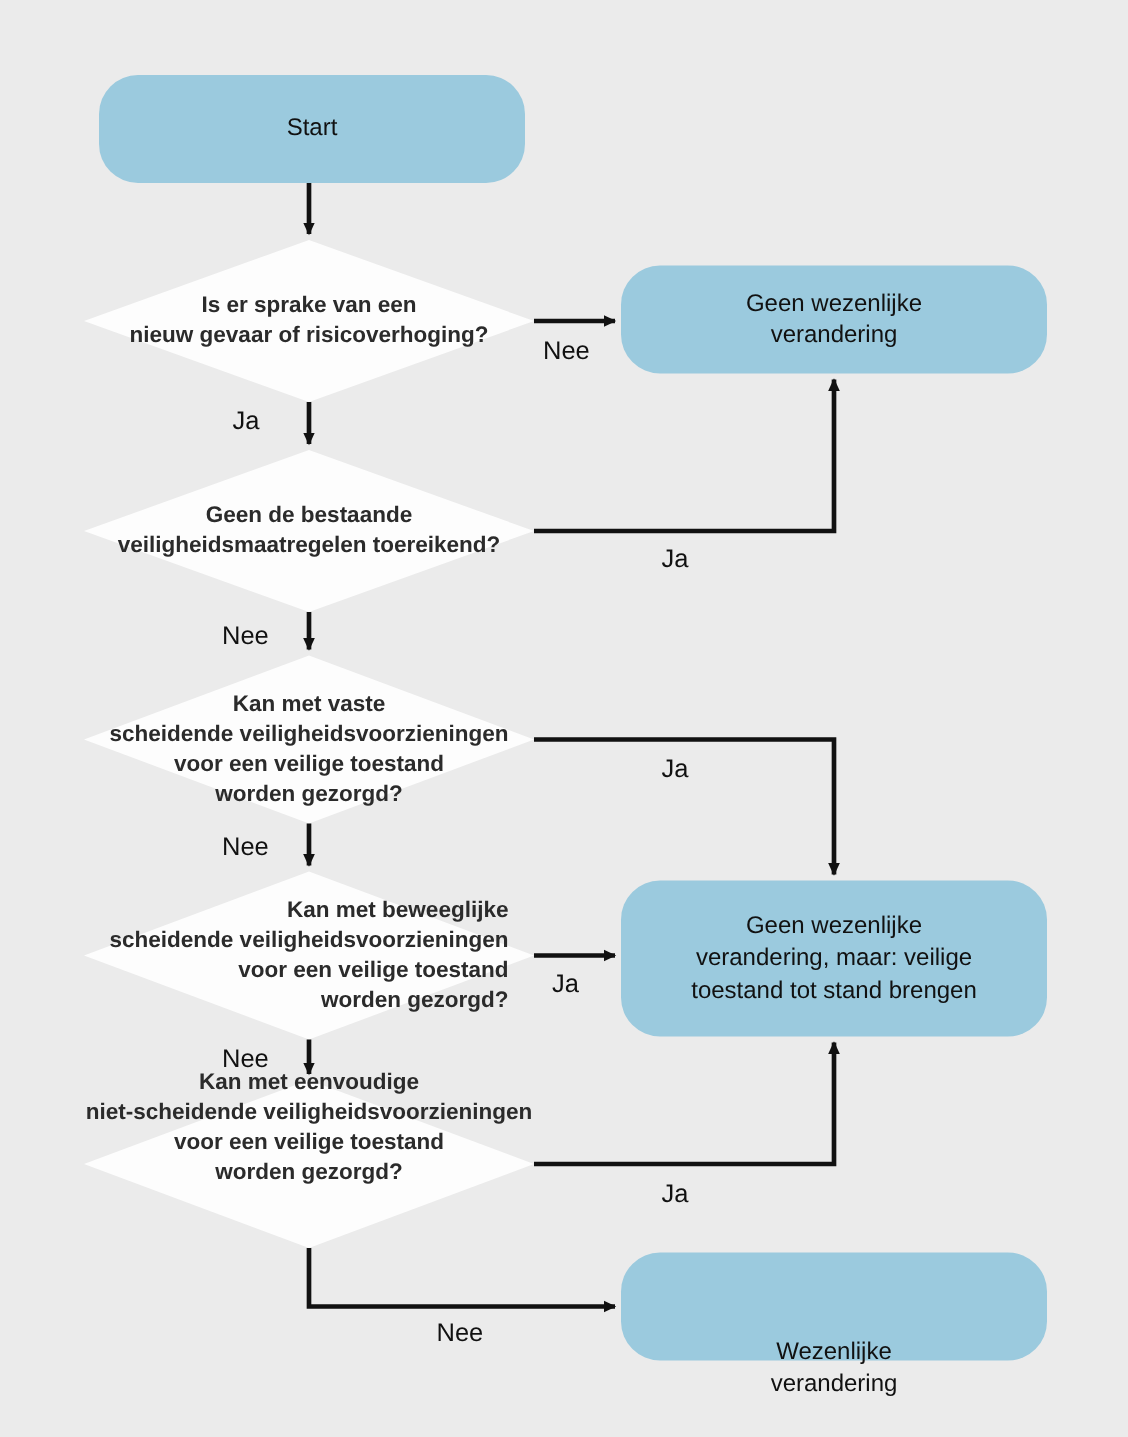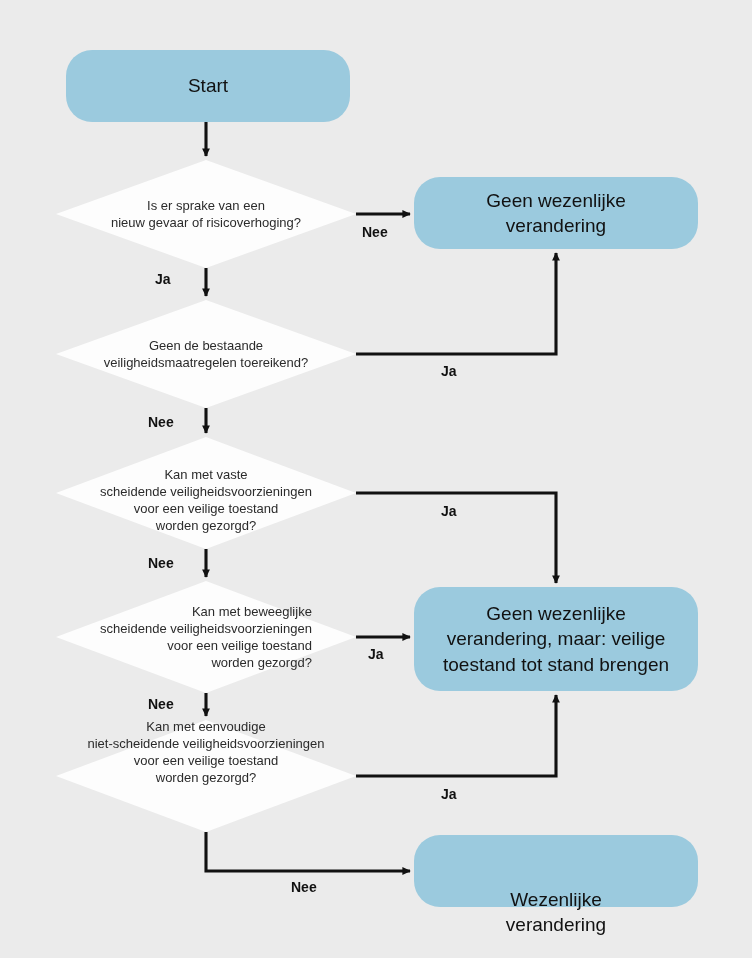--- a/index.html
+++ b/index.html
@@ -34,33 +34,33 @@
     display: flex;
     align-items: center;
     justify-content: center;
     text-align: center;
     line-height: 1.32;
     color: #111111;
     pointer-events: none;
     white-space: pre-line;
   }
   .terminal-text {
-    font-size: 19px;
+    font-size: 16px;
     font-weight: 400;
   }
   .decision-text {
-    font-size: 13px;
-    font-weight: 400;
+    font-size: 15px;
+    font-weight: 700;
     color: #2b2b2b;
   }
   .edge-label {
     position: absolute;
     z-index: 4;
-    font-size: 14px;
-    font-weight: 700;
+    font-size: 17px;
+    font-weight: 400;
     color: #111111;
     white-space: nowrap;
   }
 </style>
 </head>
 <body>
 
 <div id="canvas">
 
   <svg class="layer shapes" viewBox="0 0 752 958">

